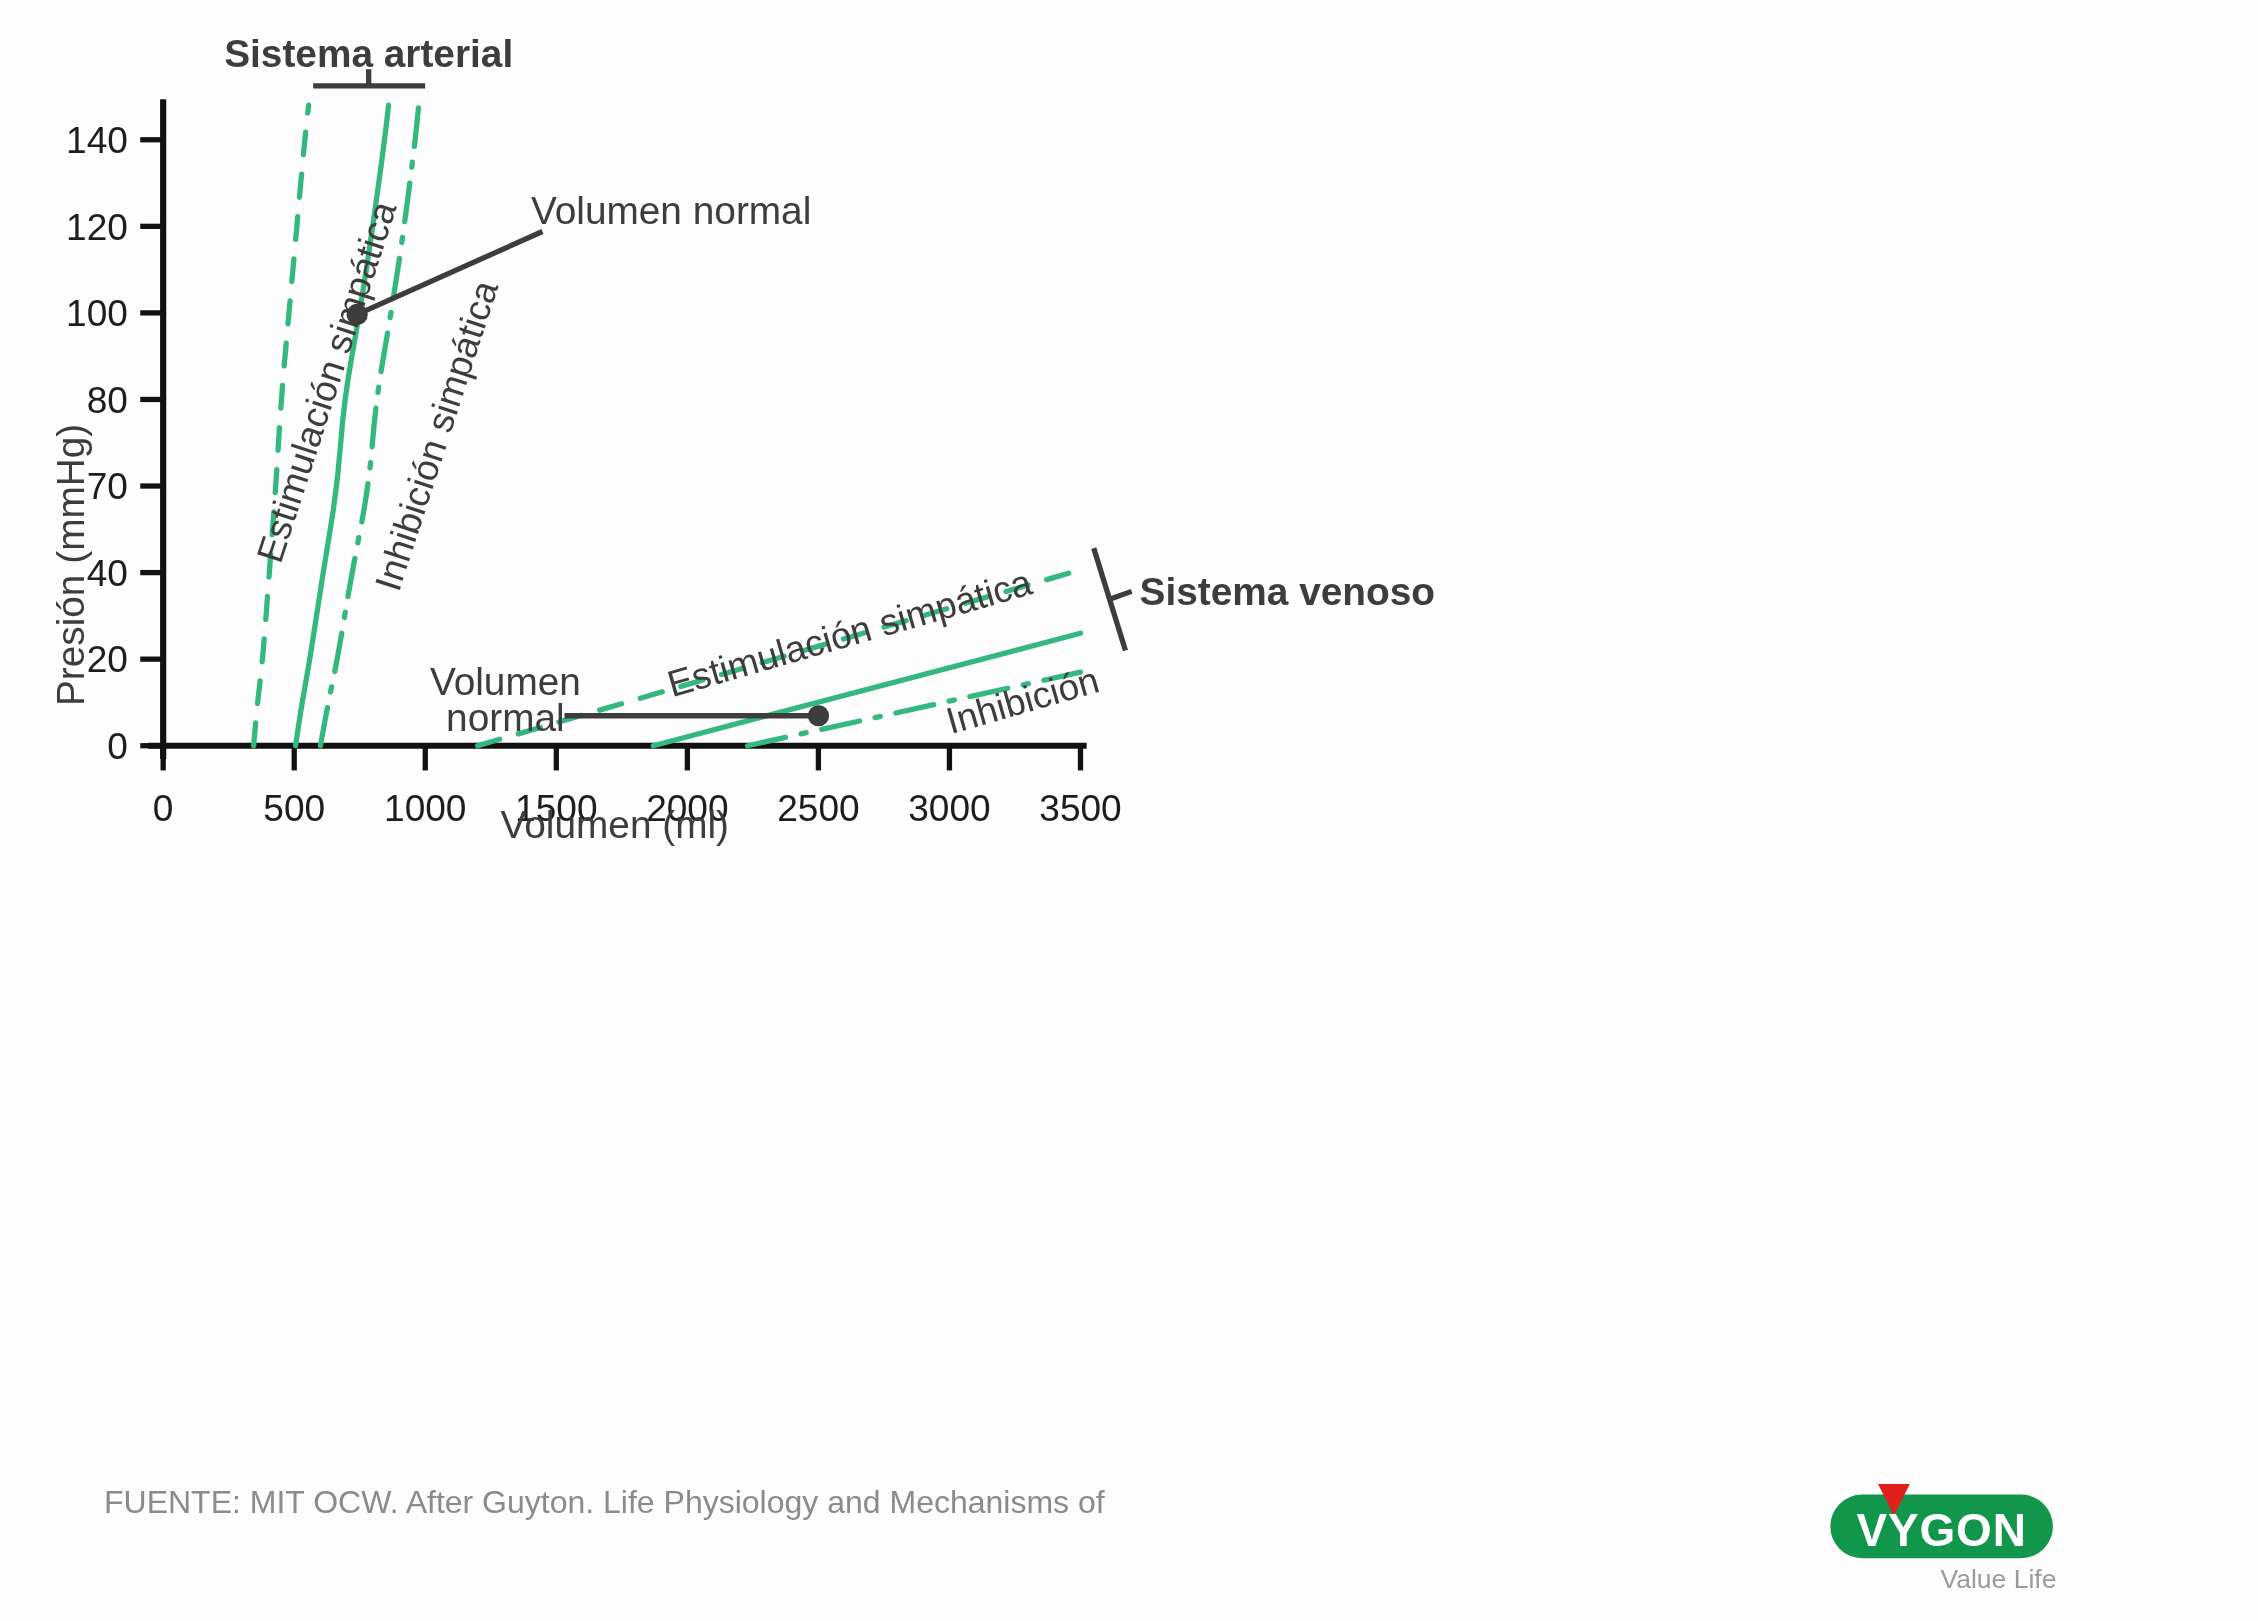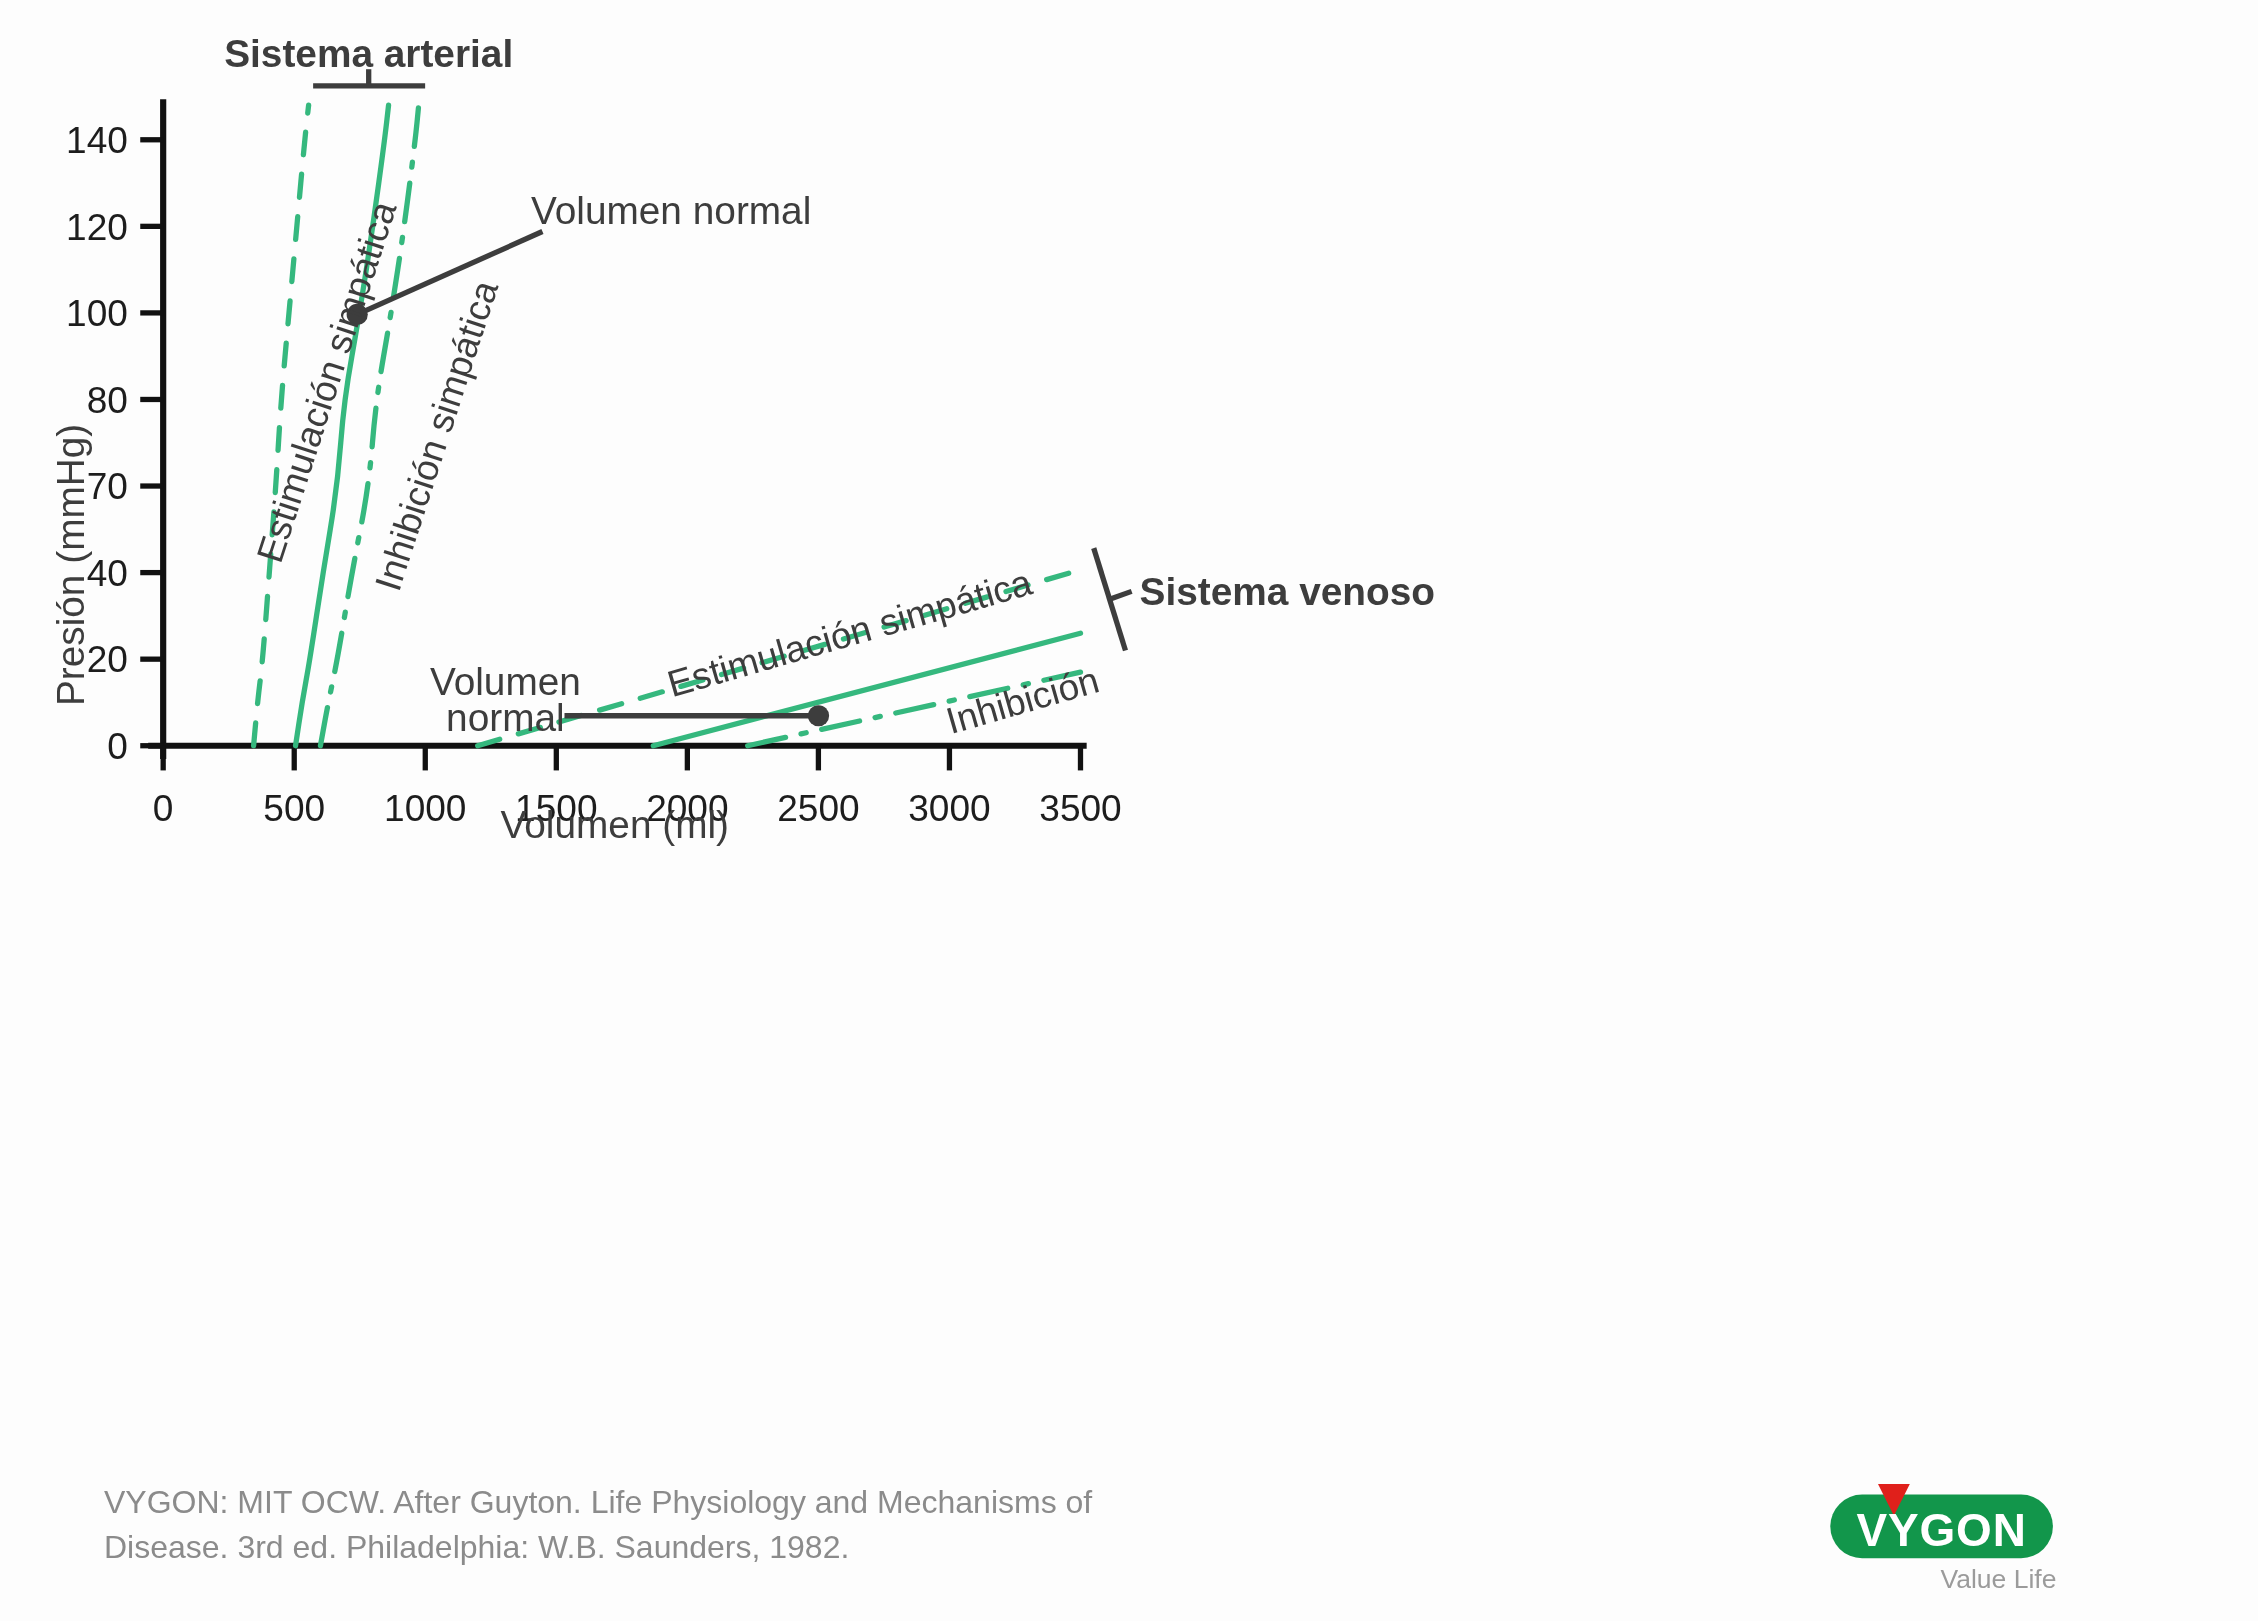--- a/index.html
+++ b/index.html
@@ -110,22 +110,21 @@
     <text class="annot" x="573" y="828" text-anchor="middle">normal</text>
 
     <text class="curvelbl" transform="translate(318,640) rotate(-72)" text-anchor="start">Estimulación simpática</text>
     <text class="curvelbl" transform="translate(452,672) rotate(-72)" text-anchor="start">Inhibición simpática</text>
     <text class="curvelbl" transform="translate(762,790) rotate(-16)" text-anchor="start">Estimulación simpática</text>
     <text class="curvelbl" transform="translate(1078,832) rotate(-16)" text-anchor="start">Inhibición</text>
   </svg>
 </div>
 
 <div class="srcblock">
-  <span>VYGON:</span><span> MIT OCW. After Guyton. Life Physiology and Mechanisms of</span><br>
-  <span>Disease. 3rd ed. Philadelphia: W.B. Saunders, 1982.</span>
+  <span>FUENTE:</span><span> MIT OCW. After Guyton. Life Physiology and Mechanisms of</span><br>
 </div>
 
 <div class="logo">
   <svg width="265" height="124" viewBox="0 0 300 140" xmlns="http://www.w3.org/2000/svg">
     <rect id="logo-pill" x="6" y="22" width="252" height="72" rx="36" ry="36" fill="#12964b"></rect>
     <polygon id="logo-tri" points="60,10 96,10 78,46" fill="#e0201b"></polygon>
     <text id="logo-word" x="132" y="80" text-anchor="middle" fill="#ffffff" font-family="Liberation Sans, sans-serif" font-size="52" font-weight="bold" letter-spacing="1">VYGON</text>
     <text id="logo-tag" x="262" y="128" text-anchor="end" fill="#9b9b9b" font-family="Liberation Sans, sans-serif" font-size="30">Value Life</text>
   </svg>
 </div>

